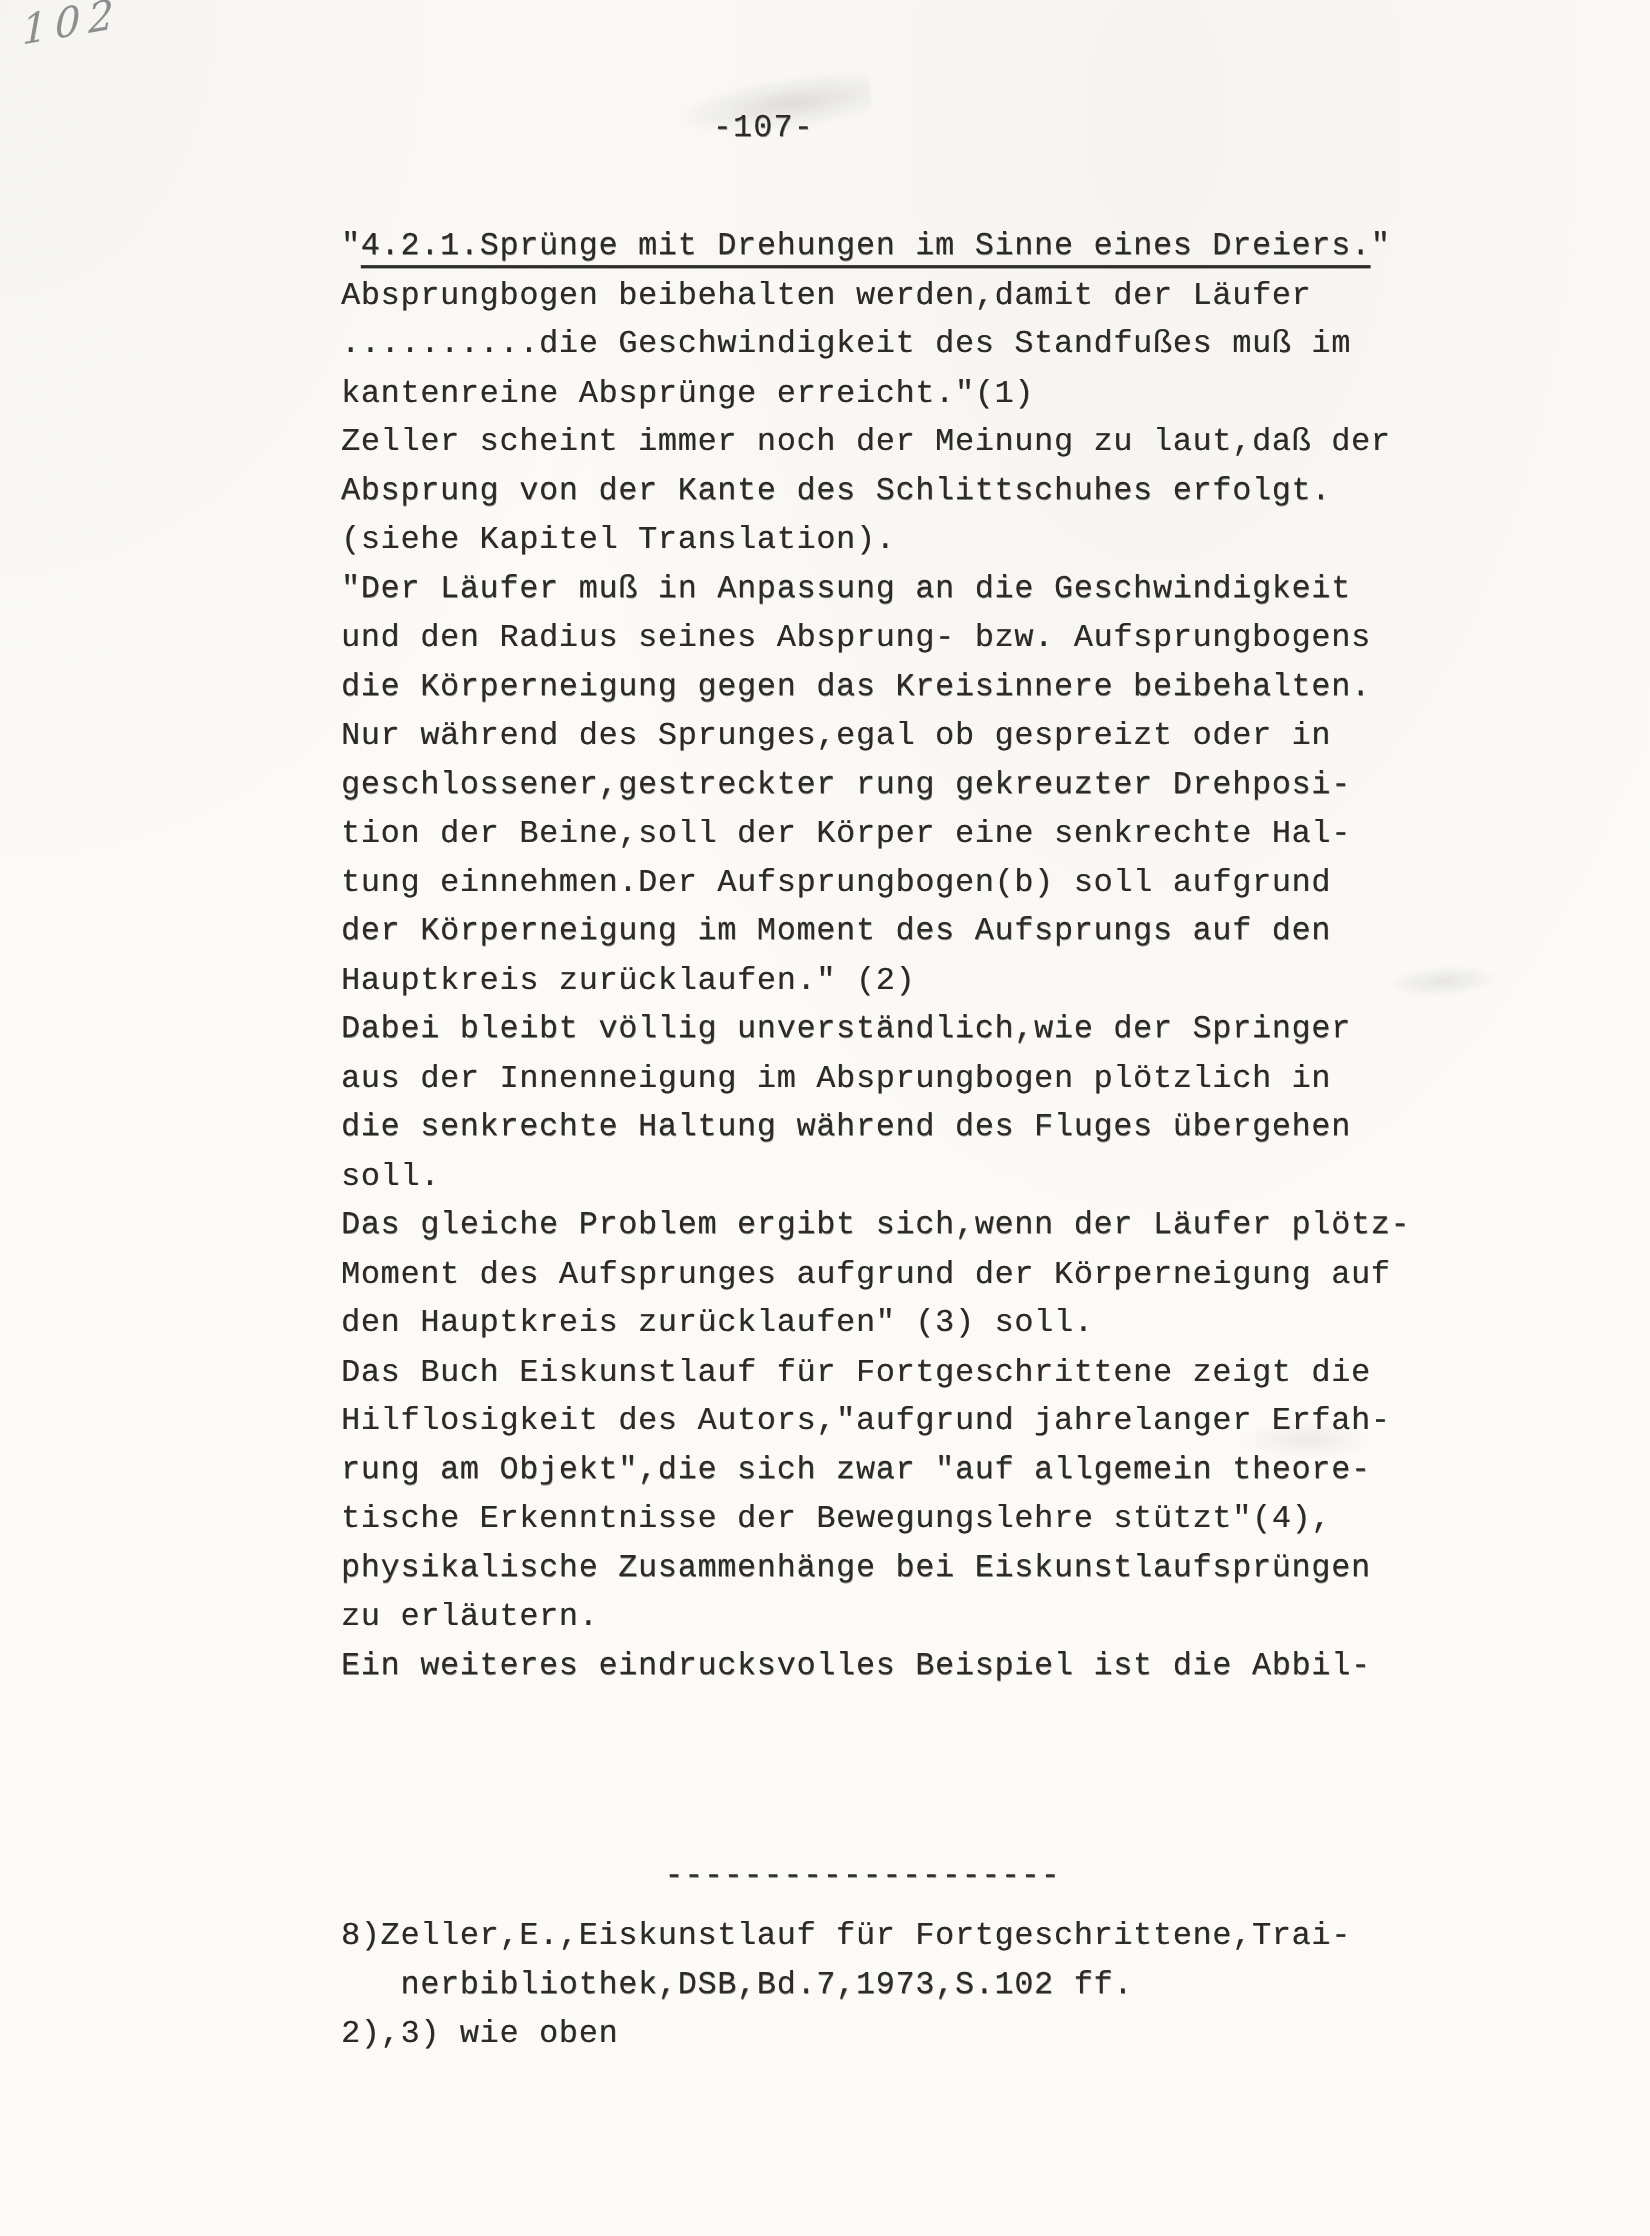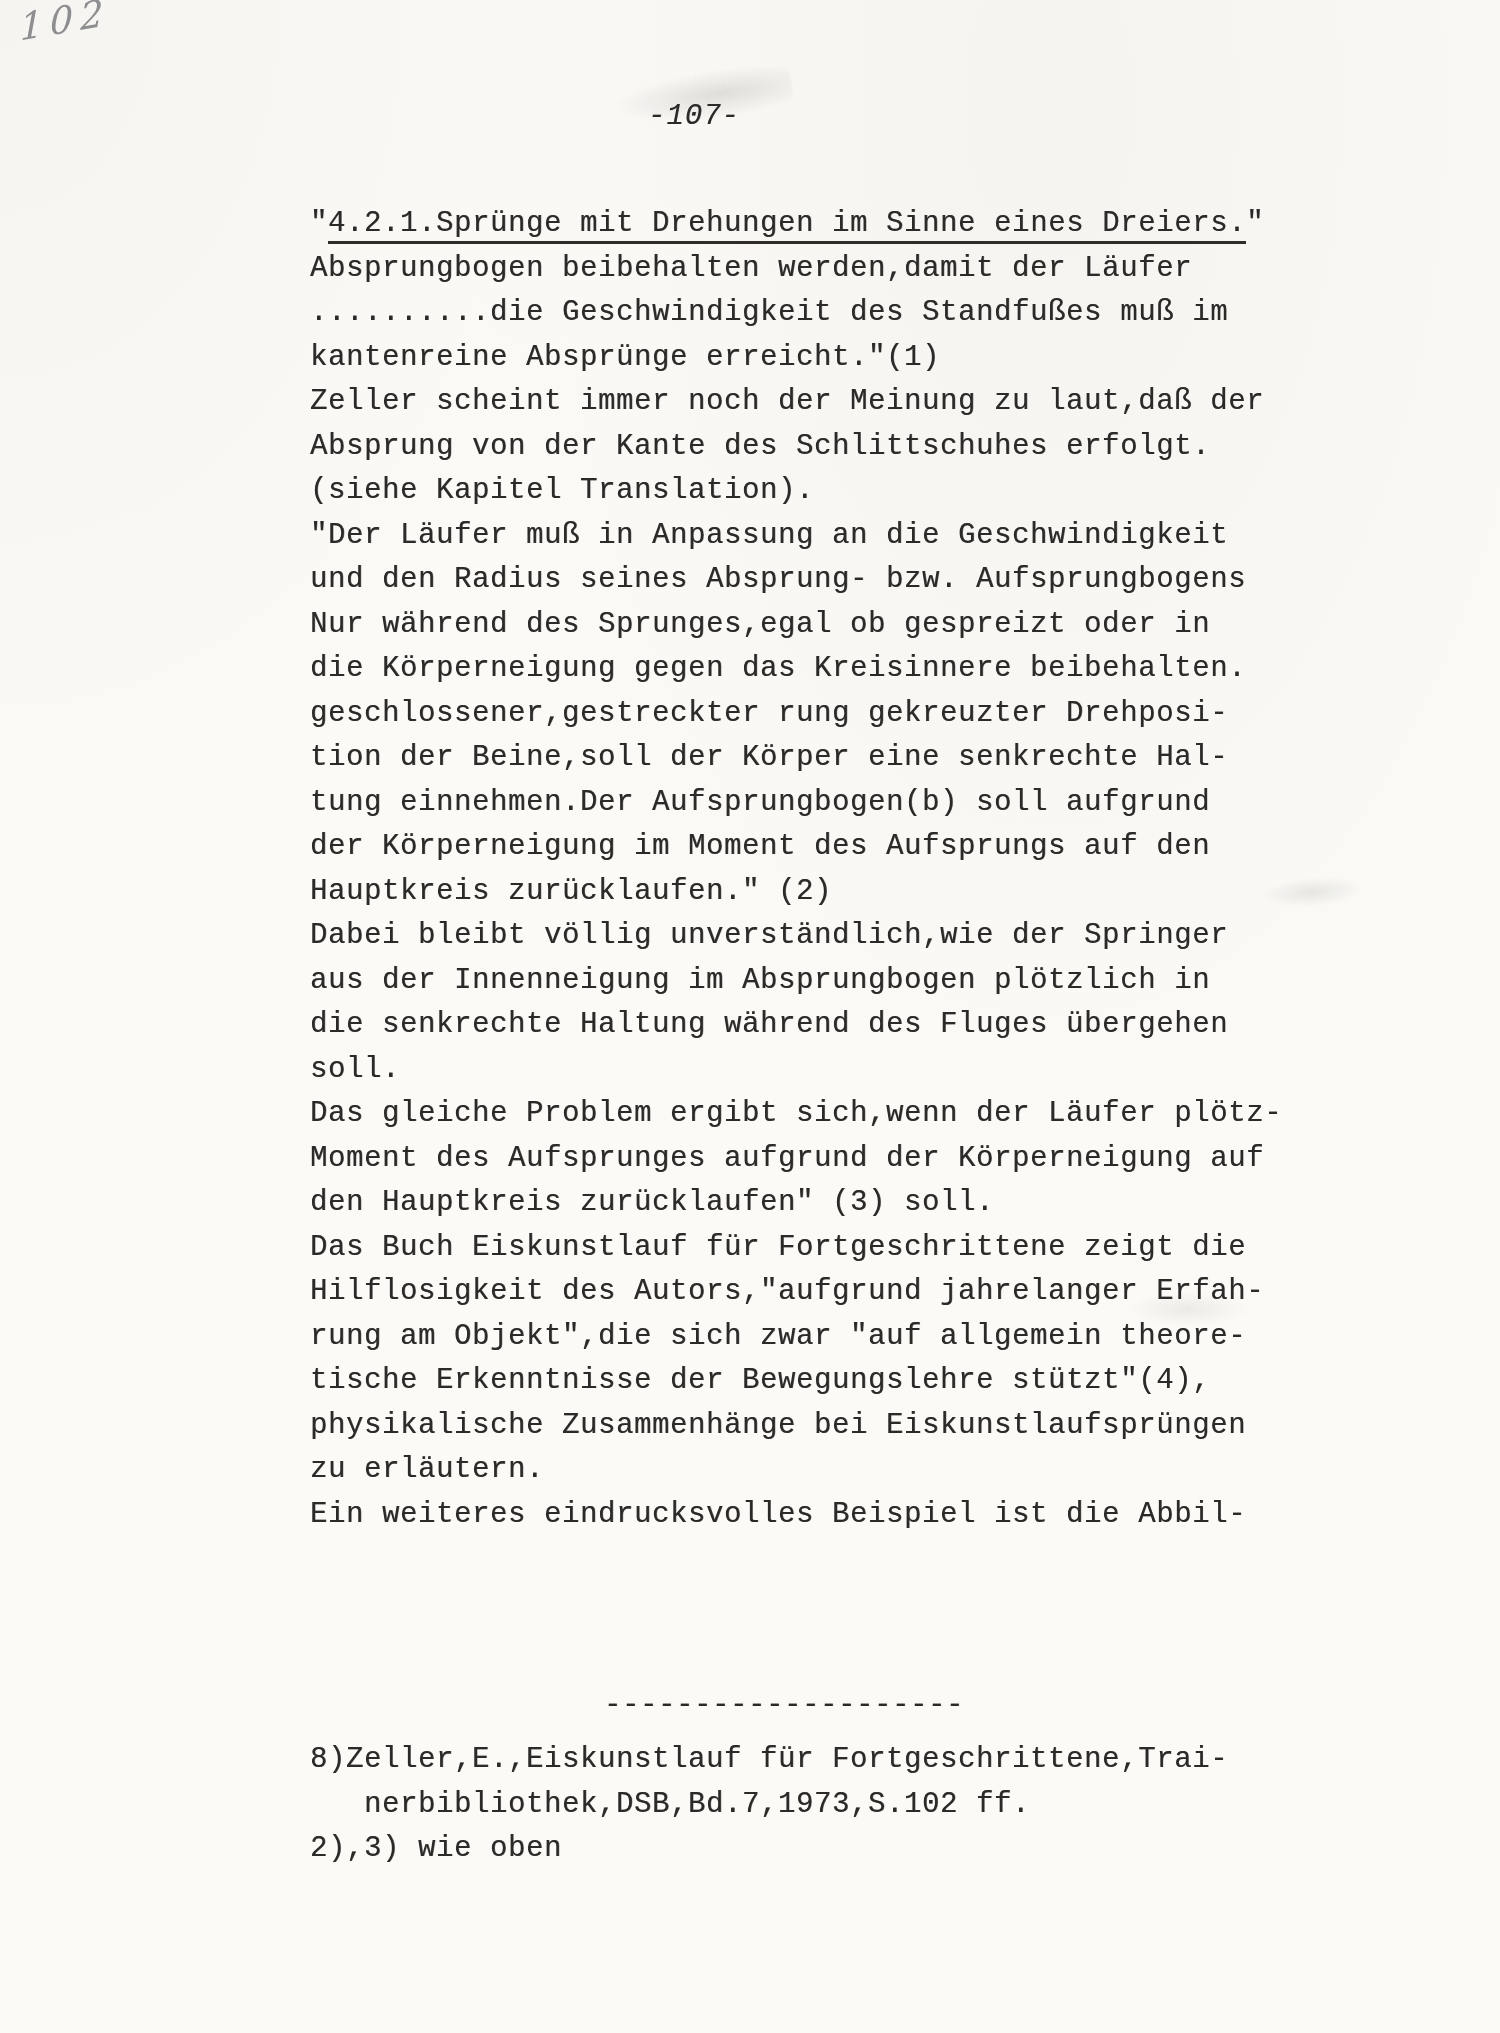--- a/index.html
+++ b/index.html
@@ -24,21 +24,20 @@
     color:#8e8e90;
     transform:rotate(-10deg) skewX(-10deg);
     transform-origin:left top;
   }
   .page-number{
     position:absolute;left:648px;top:100px;
     font-size:29px;
     letter-spacing:1px;
     text-shadow:0.4px 0.4px 0.5px rgba(40,40,40,0.5);
     white-space:pre;
-    font-style:italic;
   }
   .smudge{position:absolute;pointer-events:none;}
   .smudge.s1{
     left:612px;top:72px;width:180px;height:48px;
     background:radial-gradient(ellipse at 60% 50%, rgba(120,118,112,0.20), transparent 70%);
     transform:rotate(-8deg);
     filter:blur(1px);
   }
   .smudge.s2{
     left:1262px;top:878px;width:100px;height:28px;
@@ -94,22 +93,22 @@
   <div class="text-block">
     <div class="tline"><span>"</span><span class="heading-underlined">4.2.1.Sprünge mit Drehungen im Sinne eines Dreiers.</span><span>"</span></div>
     <div class="tline">Absprungbogen beibehalten werden,damit der Läufer</div>
     <div class="tline">..........die Geschwindigkeit des Standfußes muß im</div>
     <div class="tline">kantenreine Absprünge erreicht."(1)</div>
     <div class="tline">Zeller scheint immer noch der Meinung zu laut,daß der</div>
     <div class="tline">Absprung von der Kante des Schlittschuhes erfolgt.</div>
     <div class="tline">(siehe Kapitel Translation).</div>
     <div class="tline">"Der Läufer muß in Anpassung an die Geschwindigkeit</div>
     <div class="tline">und den Radius seines Absprung- bzw. Aufsprungbogens</div>
+    <div class="tline">die Körperneigung gegen das Kreisinnere beibehalten.</div>
     <div class="tline">Nur während des Sprunges,egal ob gespreizt oder in</div>
-    <div class="tline">die Körperneigung gegen das Kreisinnere beibehalten.</div>
     <div class="tline">geschlossener,gestreckter rung gekreuzter Drehposi-</div>
     <div class="tline">tion der Beine,soll der Körper eine senkrechte Hal-</div>
     <div class="tline">tung einnehmen.Der Aufsprungbogen(b) soll aufgrund</div>
     <div class="tline">der Körperneigung im Moment des Aufsprungs auf den</div>
     <div class="tline">Hauptkreis zurücklaufen." (2)</div>
     <div class="tline">Dabei bleibt völlig unverständlich,wie der Springer</div>
     <div class="tline">aus der Innenneigung im Absprungbogen plötzlich in</div>
     <div class="tline">die senkrechte Haltung während des Fluges übergehen</div>
     <div class="tline">soll.</div>
     <div class="tline">Das gleiche Problem ergibt sich,wenn der Läufer plötz-</div>

